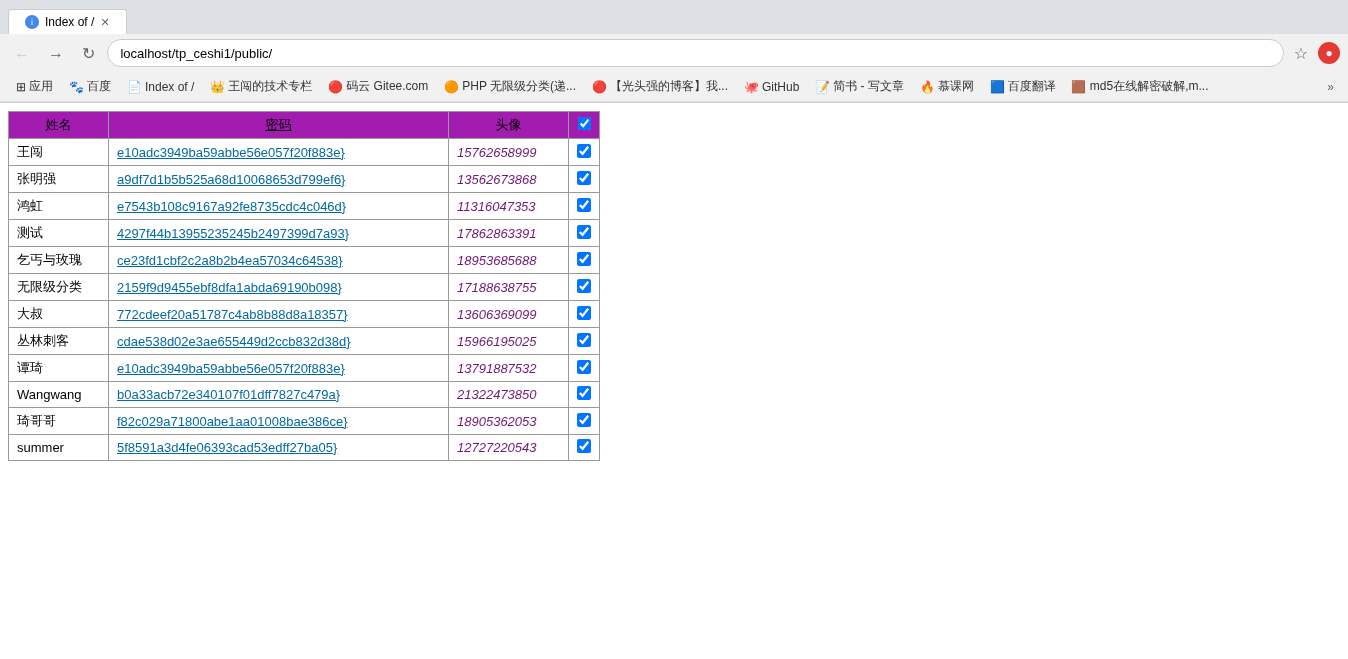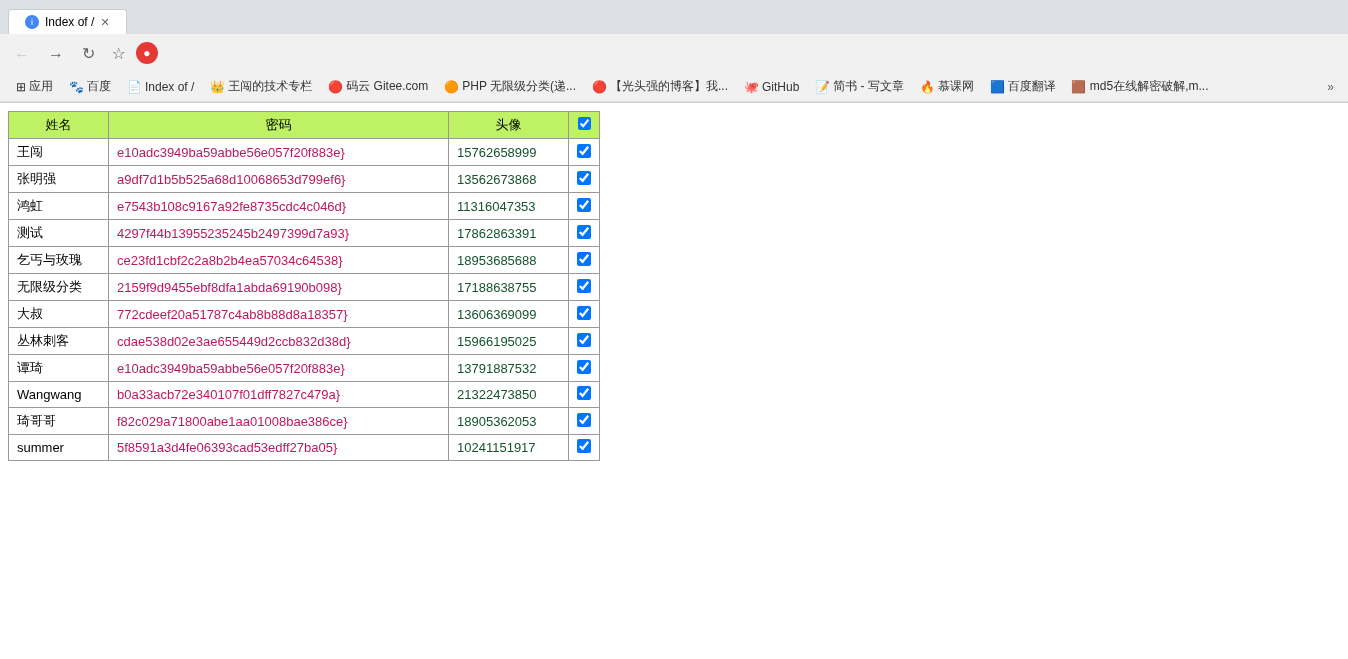--- a/index.html
+++ b/index.html
@@ -22,47 +22,48 @@
     .bookmarks-bar { display: flex; align-items: center; padding: 2px 8px; background: #f1f1f1; border-bottom: 1px solid #e0e0e0; height: 30px; overflow: hidden; }
     .bm-item { display: flex; align-items: center; gap: 3px; padding: 2px 8px; font-size: 12px; color: #333; white-space: nowrap; cursor: pointer; border-radius: 3px; }
     .bm-icon { font-size: 12px; }
     .bm-more { margin-left: auto; font-size: 12px; color: #666; cursor: pointer; padding: 2px 6px; }
 
     
     .page-content { padding: 8px; }
 
     table { border-collapse: collapse; }
     table th, table td { border: 1px solid #999; padding: 4px 8px; font-size: 13px; }
-    table th { background: #bef264; font-weight: normal; }
+    table th { background: #a21caf; font-weight: normal; }
     .col-name { width: 100px; }
-    .col-password { width: 340px; }
+    .col-password { width: 340px; text-decoration: underline; }
     .col-avatar { width: 120px; }
     .col-check { width: 30px; text-align: center; }
-    .password-cell { color: #be185d; }
-    .phone-cell { color: #14532d; }
+    .password-cell { color: #0369a1; }
+    .phone-cell { color: #701a75; font-style: italic; }
     .checkbox-cell { text-align: center; }
     .checkbox-cell input[type="checkbox"] { width: 14px; height: 14px; }
   </style>
 </head>
 <body>
 
 <div class="browser-chrome">
 
   <div class="tab-bar">
     <div class="tab">
       <span class="tab-favicon">i</span>
       <span>Index of /</span>
       <span class="tab-close">✕</span>
     </div>
   </div>
 
   <div class="address-bar-row">
     <button class="nav-btn disabled">←</button>
     <button class="nav-btn">→</button>
     <button class="nav-btn">↻</button>
+    <input class="address-input" type="text" value="localhost/tp_ceshi1/public/" style="">
     <button class="star-btn">☆</button>
     <button class="ext-btn">●</button>
   </div>
 
   <div class="bookmarks-bar">
     <div class="bm-item">
       <span class="bm-icon">⊞</span>
       <span>应用</span>
     </div>
     <div class="bm-item">
@@ -188,18 +189,18 @@
         </tr>
         <tr>
           <td class="col-name">琦哥哥</td>
           <td class="col-password password-cell">f82c029a71800abe1aa01008bae386ce}</td>
           <td class="col-avatar phone-cell">18905362053</td>
           <td class="col-check checkbox-cell"><input type="checkbox" checked="" style=""></td>
         </tr>
         <tr>
           <td class="col-name">summer</td>
           <td class="col-password password-cell">5f8591a3d4fe06393cad53edff27ba05}</td>
-          <td class="col-avatar phone-cell">10241151917</td>
+          <td class="col-avatar phone-cell">12727220543</td>
           <td class="col-check checkbox-cell"><input type="checkbox" checked="" style=""></td>
         </tr>
       </tbody>
   </table>
 </div>
 
 </body></html>

